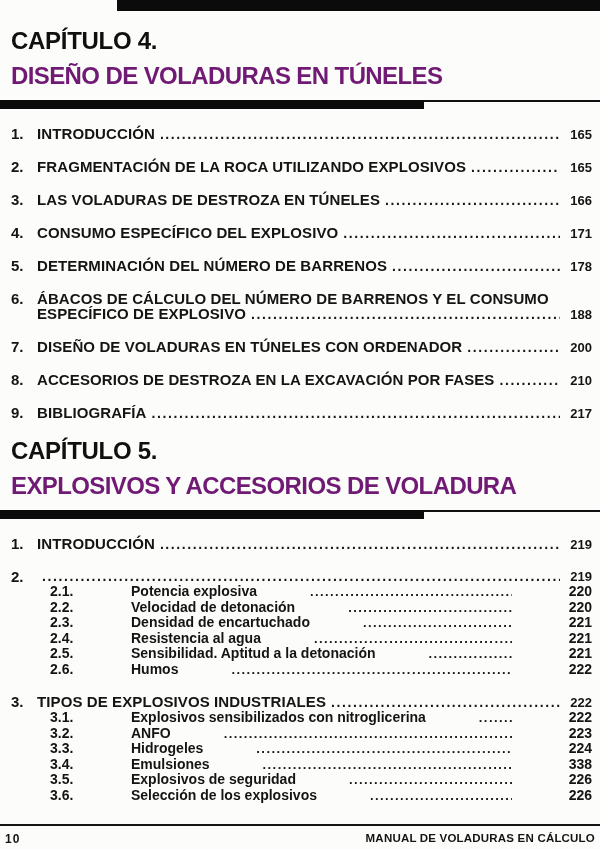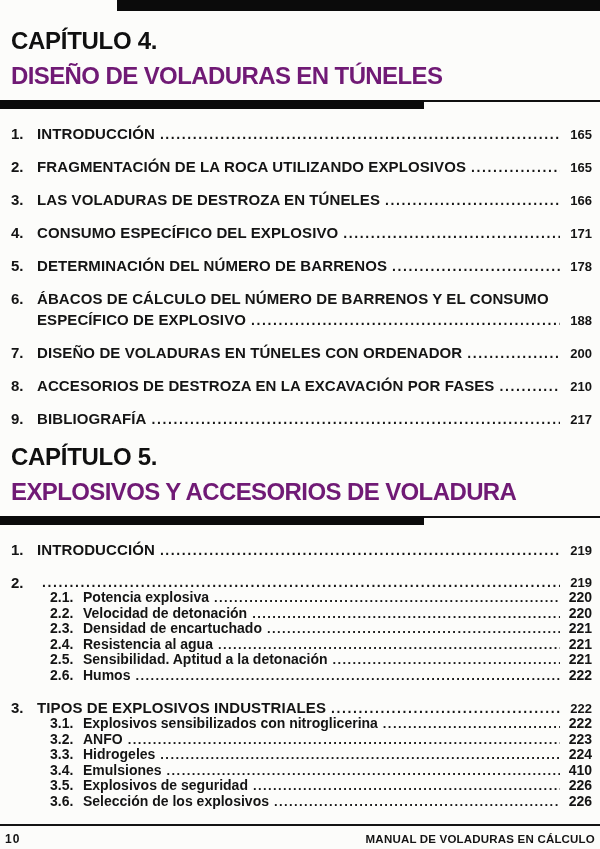--- a/index.html
+++ b/index.html
@@ -38,50 +38,50 @@
 
   
   .toc { margin-right: 0; }
   .toc-row { display: flex; align-items: flex-start; margin-bottom: 17px; }
   .toc-num {
     width: 26px; flex: 0 0 26px;
     font-size: 15px; font-weight: bold; line-height: 15px;
   }
   .toc-body { flex: 1; min-width: 0; }
   .toc-line { display: flex; align-items: baseline; line-height: 15px; }
-  .toc-line2 { margin-top: 6px; }
+  .toc-line2 { margin-top: 0; }
   .toc-title {
     font-size: 15px; font-weight: bold; letter-spacing: 0.1px;
     white-space: nowrap;
   }
   .dots {
     flex: 1; min-width: 0; overflow: hidden; white-space: nowrap;
     font-size: 14px; font-weight: bold; letter-spacing: 1.6px;
     margin: 0 4px 0 5px; color: #161616;
   }
   .toc-page {
     flex: 0 0 auto; min-width: 28px; text-align: right;
     font-size: 13px; font-weight: bold;
   }
   
   .toc-sub {
     display: flex; align-items: baseline;
-    margin-left: 13px; line-height: 15.5px;
+    margin-left: 13px; line-height: 15.5px; gap: 48px;
   }
   .sub-num { flex: 0 0 33px; font-size: 14px; font-weight: bold; }
   .sub-title { font-size: 14px; letter-spacing: 0; text-align: right; }
   .toc-sub .dots { font-size: 13px; letter-spacing: 1.4px; }
   .toc-sub .toc-page { font-size: 14px; }
 
   
   .footer {
     position: absolute; top: 824px; left: 0; right: 0;
     border-top: 2px solid #141414;
     padding: 6px 5px 0 5px;
-    display: flex; justify-content: space-between; align-items: center;
+    display: flex; justify-content: space-between; align-items: flex-start;
   }
   .footer .page-num { font-size: 12px; font-weight: bold; letter-spacing: 1px; }
   .footer .running-title { font-size: 11.5px; font-weight: bold; letter-spacing: 0.2px; }
 </style>
 </head>
 <body>
 
 <div class="page">
 
   <div class="top-bar"></div>
@@ -278,21 +278,21 @@
               <div class="toc-sub">
                 <span class="sub-num">3.3.</span>
                 <span class="toc-title sub-title">Hidrogeles</span>
                 <span class="dots">............................................................................................................................................................................................................................</span>
                 <span class="toc-page">224</span>
               </div>
               <div class="toc-sub">
                 <span class="sub-num">3.4.</span>
                 <span class="toc-title sub-title">Emulsiones</span>
                 <span class="dots">............................................................................................................................................................................................................................</span>
-                <span class="toc-page">410</span>
+                <span class="toc-page">338</span>
               </div>
               <div class="toc-sub">
                 <span class="sub-num">3.5.</span>
                 <span class="toc-title sub-title">Explosivos de seguridad</span>
                 <span class="dots">............................................................................................................................................................................................................................</span>
                 <span class="toc-page">226</span>
               </div>
               <div class="toc-sub">
                 <span class="sub-num">3.6.</span>
                 <span class="toc-title sub-title">Selección de los explosivos</span>

